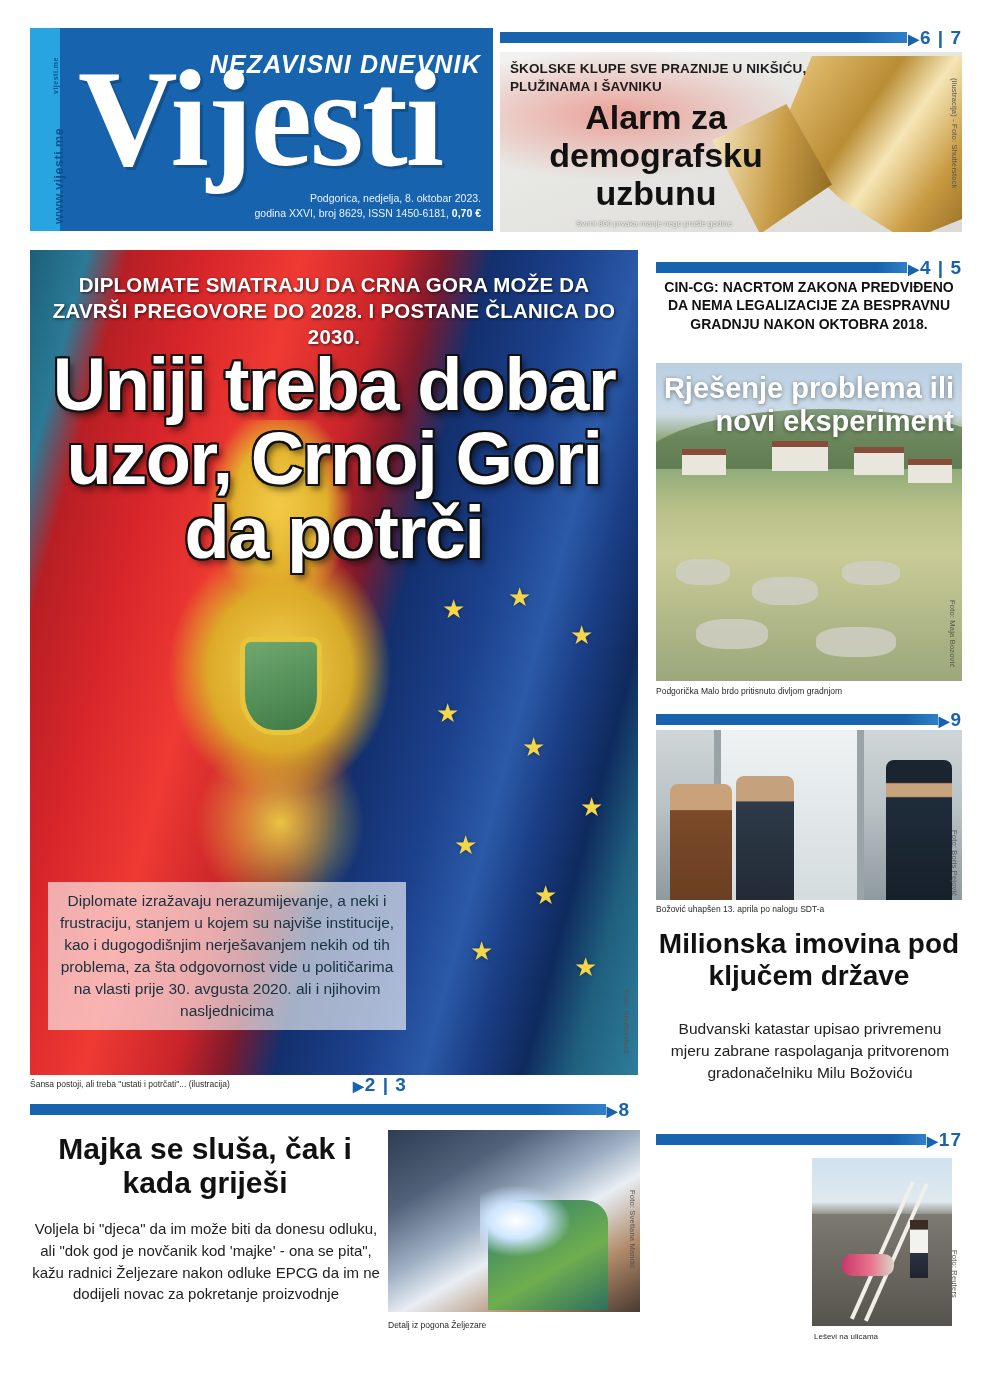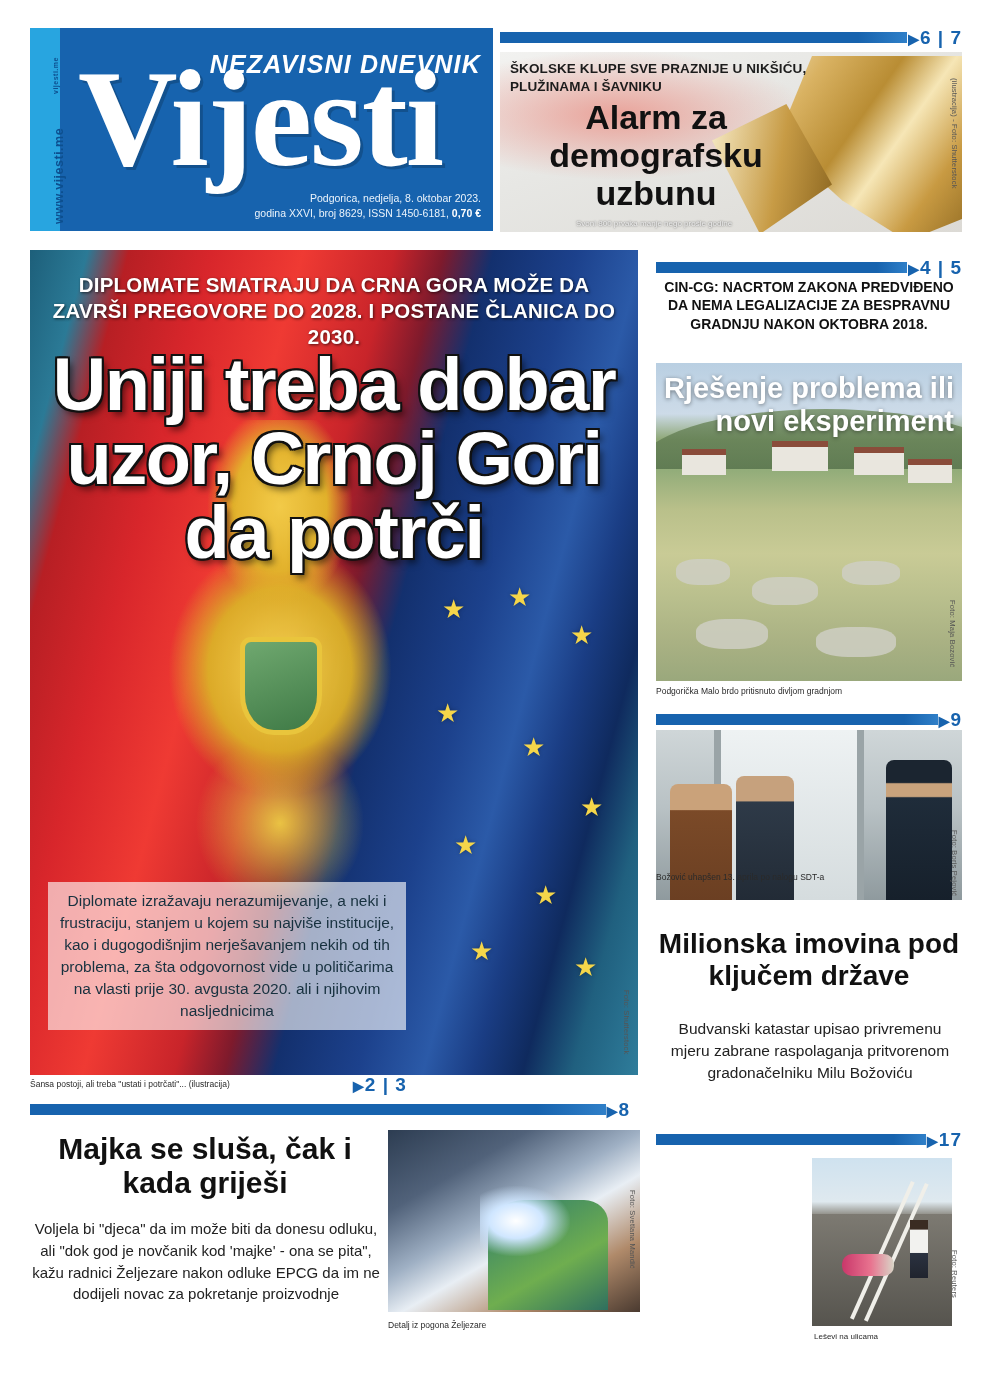--- a/index.html
+++ b/index.html
@@ -377,21 +377,21 @@
     <div class="bar"></div>
     <div class="pg"><span class="tri">▶</span><span>9</span></div>
   </div>
 
   <div class="rc-photo2">
     <div class="doorframe"></div>
     <div class="man" style="left:14px; top:54px; width:62px; height:116px; background:linear-gradient(180deg,#caa27a 0%,#caa27a 22%,#7b4a28 23%,#6b3f22 100%);"></div>
     <div class="man" style="left:80px; top:46px; width:58px; height:124px; background:linear-gradient(180deg,#c6a17d 0%,#c6a17d 20%,#2e3a48 21%,#222b36 100%);"></div>
     <div class="man" style="left:230px; top:30px; width:66px; height:140px; background:linear-gradient(180deg,#1b2530 0%,#1b2530 16%,#c9a37c 17%,#c9a37c 26%,#1f2c3a 27%,#16202b 100%);"></div>
   </div>
-  <div class="cap" style="left:656px; top:872px;text-align:right;">Božović uhapšen 13. aprila po nalogu SDT-a</div>
+  <div class="cap" style="left:656px; top:904px;text-align:right;">Božović uhapšen 13. aprila po nalogu SDT-a</div>
   <div class="credit-v" style="left:950px; top:830px;">Foto: Boris Pejović</div>
   <div class="rc-head2">Milionska imovina pod ključem države</div>
   <div class="rc-deck2">Budvanski katastar upisao privremenu mjeru zabrane raspolaganja pritvorenom gradonačelniku Milu Božoviću</div>
 
   <div class="rule" style="left:30px; top:1100px; width:600px;">
     <div class="bar"></div>
     <div class="pg"><span class="tri">▶</span><span>8</span></div>
   </div>
   <div class="bl-head">Majka se sluša, čak i kada griješi</div>
   <div class="bl-deck">Voljela bi "djeca" da im može biti da donesu odluku, ali "dok god je novčanik kod 'majke' - ona se pita", kažu radnici Željezare nakon odluke EPCG da im ne dodijeli novac za pokretanje proizvodnje</div>

